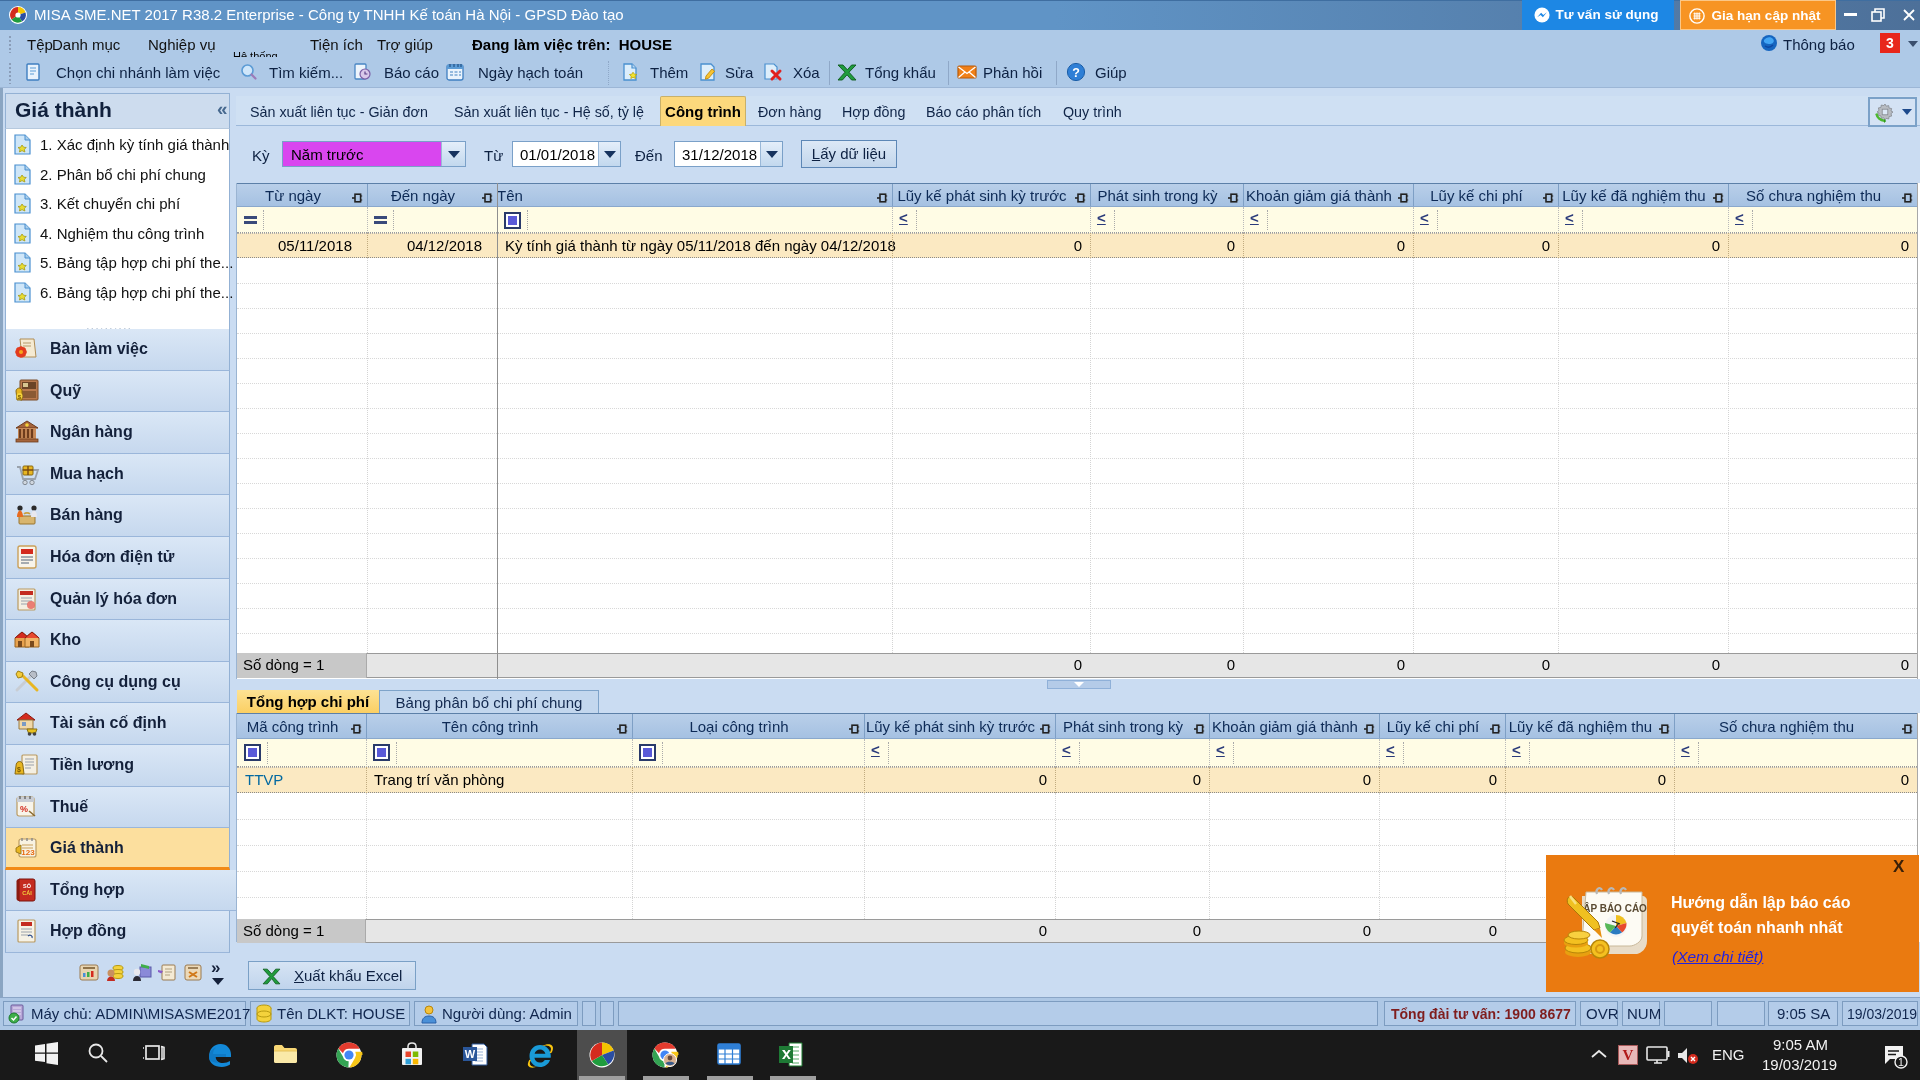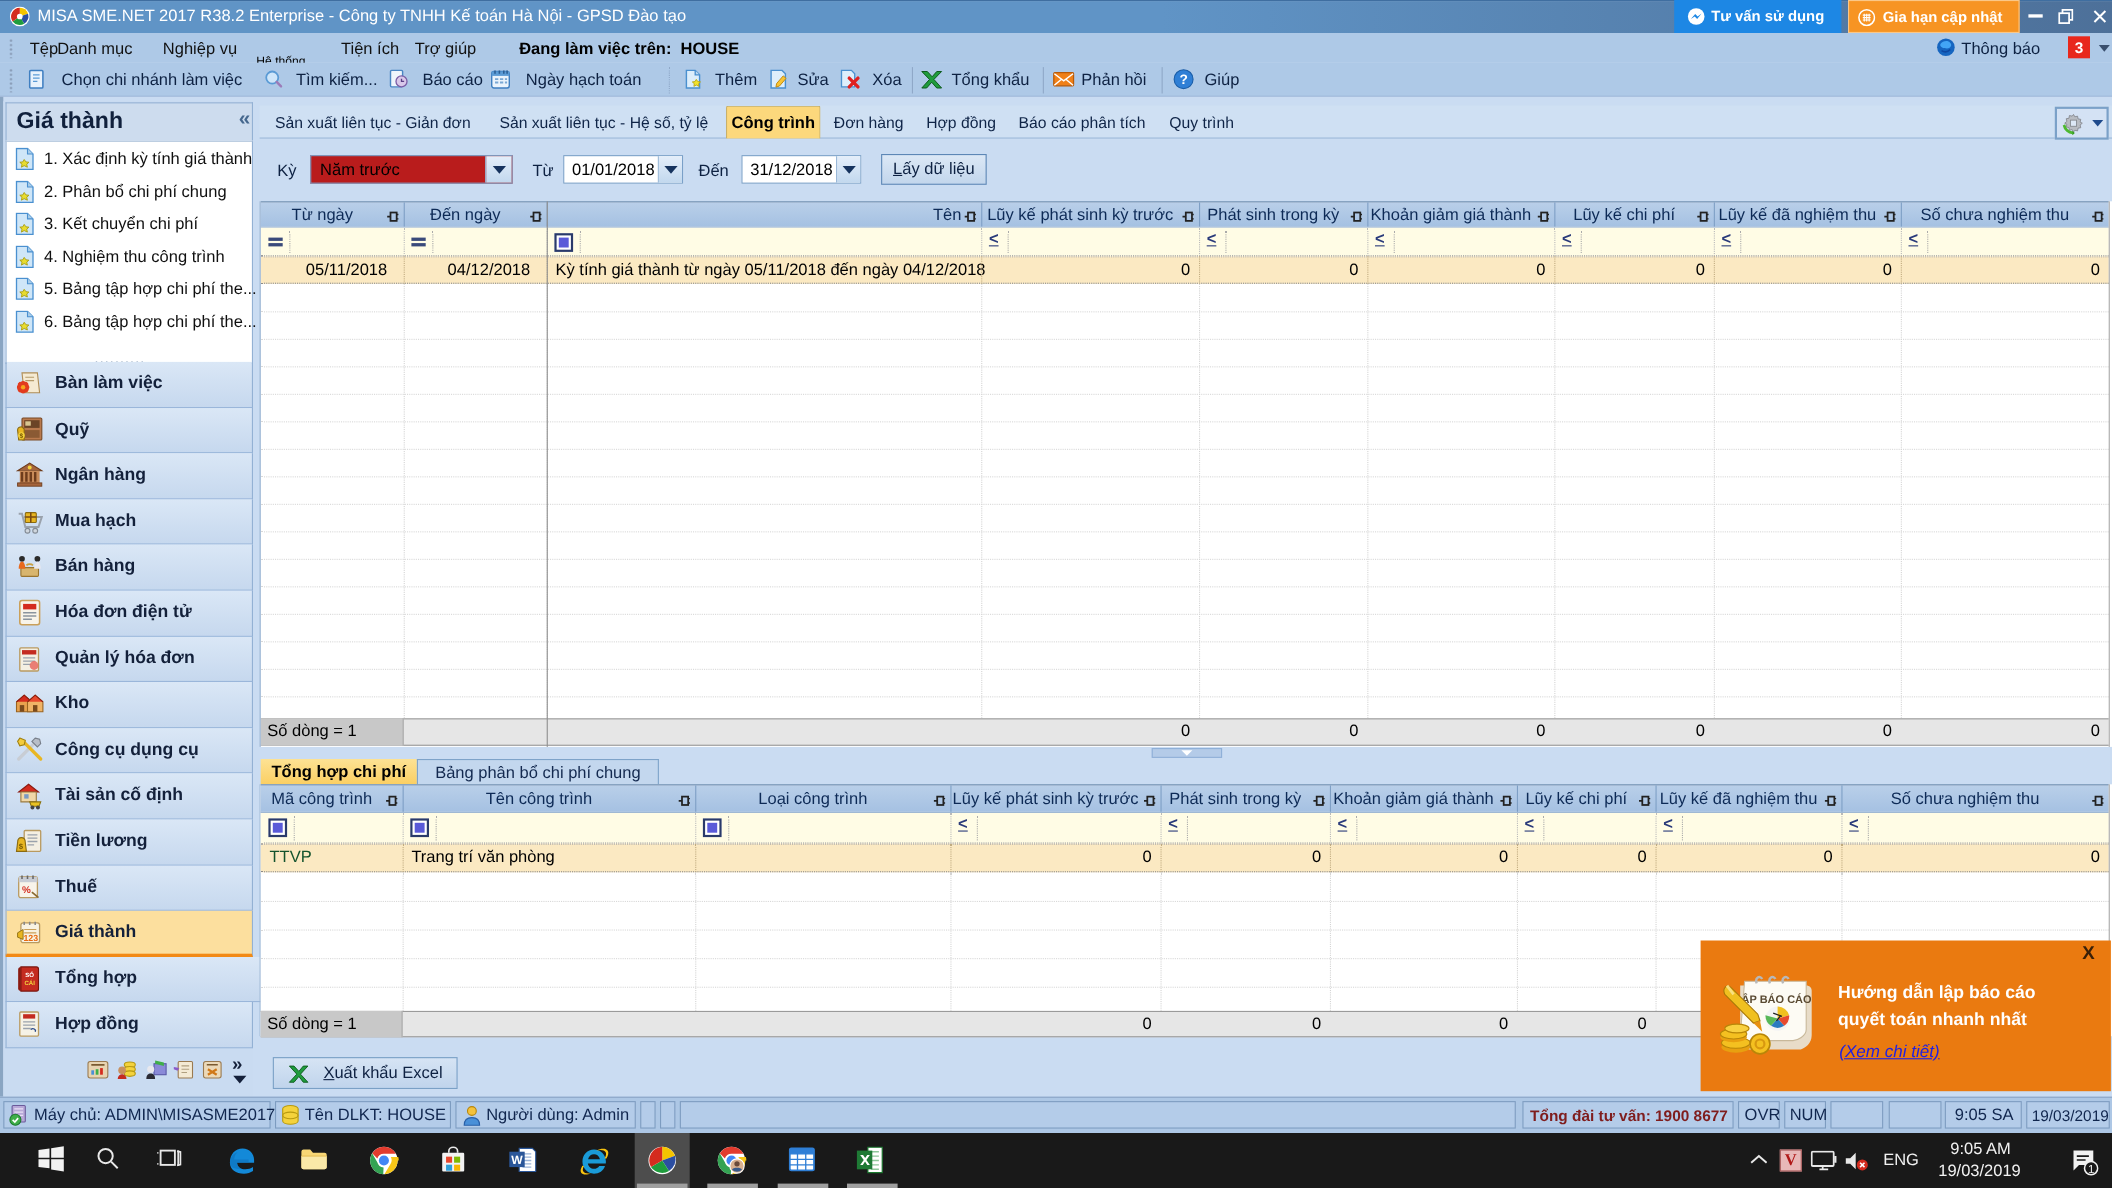--- a/index.html
+++ b/index.html
@@ -363,21 +363,21 @@
 <div class="a" style="left:1868px;top:97px;width:49px;height:30px;background:#d4e2f4;border:2px solid #7ba1c8"></div>
 <svg class="a" style="left:1874px;top:101px" width="22" height="22" viewBox="0 0 22 22">
  <path d="M11 3l1.2 2.2 2.5-.6 .4 2.5 2.5.4-.6 2.5L19 11l-2 1.6.6 2.5-2.5.4-.4 2.5-2.5-.6L11 19l-1.2-2.2-2.5.6-.4-2.5-2.5-.4.6-2.5L3 11l2-1.6-.6-2.5 2.5-.4.4-2.5 2.5.6z" fill="#b8bcc2" stroke="#84888e" stroke-width="0.8"></path>
  <rect x="8.2" y="8.2" width="5.6" height="5.6" fill="#dce8f6" stroke="#84888e" stroke-width="0.8"></rect>
  <path d="M3.5 12a8 8 0 0 0 7 6.5l-.3 2.5a10 10 0 0 1-9-8z" fill="#4db830"></path>
  <path d="M10 18l2.2 2-2.2 2z" fill="#2e9a18"></path>
 </svg>
 <div class="a" style="left:1902px;top:109px;width:0;height:0;border-left:5px solid transparent;border-right:5px solid transparent;border-top:6px solid #1e4a8c"></div>
 
 <div class="a tt" style="left:252px;top:147px;font-size:15px;color:#0d2142">Kỳ</div>
-<div class="a" style="left:282px;top:141px;width:184px;height:26px;background:#b91c1c;border:1px solid #7aa0c8">
+<div class="a" style="left:282px;top:141px;width:184px;height:26px;background:#d946ef;border:1px solid #7aa0c8">
   <div class="a tt" style="left:8px;top:4px;font-size:15px;color:#000">Năm trước</div>
   <div class="a" style="right:0;top:0;width:24px;height:24px;background:linear-gradient(#e4eefa,#c2d8ee);border-left:1px solid #9ab8d8">
     <div class="a" style="left:6px;top:9px;width:0;height:0;border-left:6px solid transparent;border-right:6px solid transparent;border-top:7px solid #16335e"></div>
   </div>
 </div>
 <div class="a tt" style="left:484px;top:147px;font-size:15px;color:#0d2142">Từ</div>
 <div class="a" style="left:512px;top:141px;width:109px;height:26px;background:#fff;border:1px solid #7aa0c8">
   <div class="a tt" style="left:7px;top:4px;font-size:15px;color:#000">01/01/2018</div>
   <div class="a" style="right:0;top:0;width:22px;height:24px;background:linear-gradient(#e4eefa,#c2d8ee);border-left:1px solid #9ab8d8">
     <div class="a" style="left:5px;top:9px;width:0;height:0;border-left:6px solid transparent;border-right:6px solid transparent;border-top:7px solid #16335e"></div>
@@ -401,21 +401,21 @@
       <path d="M9.6 4h1.6M9.6 8h1.6" stroke="#222" stroke-width="1.2"></path>
     </svg></div>
 <div class="a" style="left:367px;top:184px;width:1px;height:22px;background:#7e9fc5"></div>
 <div class="a tt" style="left:367px;top:187px;width:112px;text-align:center;font-size:15px;color:#0d2a56;overflow:hidden">Đến ngày</div>
 <div class="a" style="left:481px;top:190px"><svg width="12" height="12" viewBox="0 0 12 12">
       <path d="M1 6h3" stroke="#222" stroke-width="1.6"></path>
       <rect x="4" y="2.2" width="5.6" height="7.6" fill="none" stroke="#222" stroke-width="1.6"></rect>
       <path d="M9.6 4h1.6M9.6 8h1.6" stroke="#222" stroke-width="1.2"></path>
     </svg></div>
 <div class="a" style="left:497px;top:184px;width:1px;height:22px;background:#7e9fc5"></div>
-<div class="a tt" style="left:497px;top:187px;width:377px;text-align:right;font-size:15px;color:#0d2a56;overflow:hidden">Tên</div>
+<div class="a tt" style="left:497px;top:187px;width:377px;text-align:left;font-size:15px;color:#0d2a56;overflow:hidden">Tên</div>
 <div class="a" style="left:876px;top:190px"><svg width="12" height="12" viewBox="0 0 12 12">
       <path d="M1 6h3" stroke="#222" stroke-width="1.6"></path>
       <rect x="4" y="2.2" width="5.6" height="7.6" fill="none" stroke="#222" stroke-width="1.6"></rect>
       <path d="M9.6 4h1.6M9.6 8h1.6" stroke="#222" stroke-width="1.2"></path>
     </svg></div>
 <div class="a" style="left:892px;top:184px;width:1px;height:22px;background:#7e9fc5"></div>
 <div class="a tt" style="left:892px;top:187px;width:180px;text-align:center;font-size:15px;color:#0d2a56;overflow:hidden">Lũy kế phát sinh kỳ trước</div>
 <div class="a" style="left:1074px;top:190px"><svg width="12" height="12" viewBox="0 0 12 12">
       <path d="M1 6h3" stroke="#222" stroke-width="1.6"></path>
       <rect x="4" y="2.2" width="5.6" height="7.6" fill="none" stroke="#222" stroke-width="1.6"></rect>
@@ -634,21 +634,21 @@
 <div class="a" style="left:1379px;top:739px;width:1px;height:28px;border-left:1px dotted #b9b9b9"></div>
 <div class="a tt" style="left:1386px;top:741px;font-size:15px;font-weight:bold;color:#2a3a7a;text-decoration:underline">&lt;</div>
 <div class="a" style="left:1403px;top:742px;width:1px;height:22px;border-left:1px dotted #aaa"></div>
 <div class="a" style="left:1505px;top:739px;width:1px;height:28px;border-left:1px dotted #b9b9b9"></div>
 <div class="a tt" style="left:1512px;top:741px;font-size:15px;font-weight:bold;color:#2a3a7a;text-decoration:underline">&lt;</div>
 <div class="a" style="left:1529px;top:742px;width:1px;height:22px;border-left:1px dotted #aaa"></div>
 <div class="a" style="left:1674px;top:739px;width:1px;height:28px;border-left:1px dotted #b9b9b9"></div>
 <div class="a tt" style="left:1681px;top:741px;font-size:15px;font-weight:bold;color:#2a3a7a;text-decoration:underline">&lt;</div>
 <div class="a" style="left:1698px;top:742px;width:1px;height:22px;border-left:1px dotted #aaa"></div>
 <div class="a" style="left:237px;top:767px;width:1680px;height:26px;background:#fbe9c2;border-bottom:1px dotted #8a8a8a;border-top:1px dotted #b0b0b0"></div>
-<div class="a tt" style="left:245px;top:771px;font-size:15px;color:#14532d">TTVP</div>
+<div class="a tt" style="left:245px;top:771px;font-size:15px;color:#0369a1">TTVP</div>
 <div class="a" style="left:366px;top:767px;width:1px;height:26px;border-left:1px dotted #c0ab80"></div>
 <div class="a tt" style="left:374px;top:771px;font-size:15px;color:#000">Trang trí văn phòng</div>
 <div class="a" style="left:632px;top:767px;width:1px;height:26px;border-left:1px dotted #c0ab80"></div>
 <div class="a" style="left:864px;top:767px;width:1px;height:26px;border-left:1px dotted #c0ab80"></div>
 <div class="a tt" style="left:864px;top:771px;width:183px;text-align:right;font-size:15px;color:#000">0</div>
 <div class="a" style="left:1055px;top:767px;width:1px;height:26px;border-left:1px dotted #c0ab80"></div>
 <div class="a tt" style="left:1055px;top:771px;width:146px;text-align:right;font-size:15px;color:#000">0</div>
 <div class="a" style="left:1209px;top:767px;width:1px;height:26px;border-left:1px dotted #c0ab80"></div>
 <div class="a tt" style="left:1209px;top:771px;width:162px;text-align:right;font-size:15px;color:#000">0</div>
 <div class="a" style="left:1379px;top:767px;width:1px;height:26px;border-left:1px dotted #c0ab80"></div>

